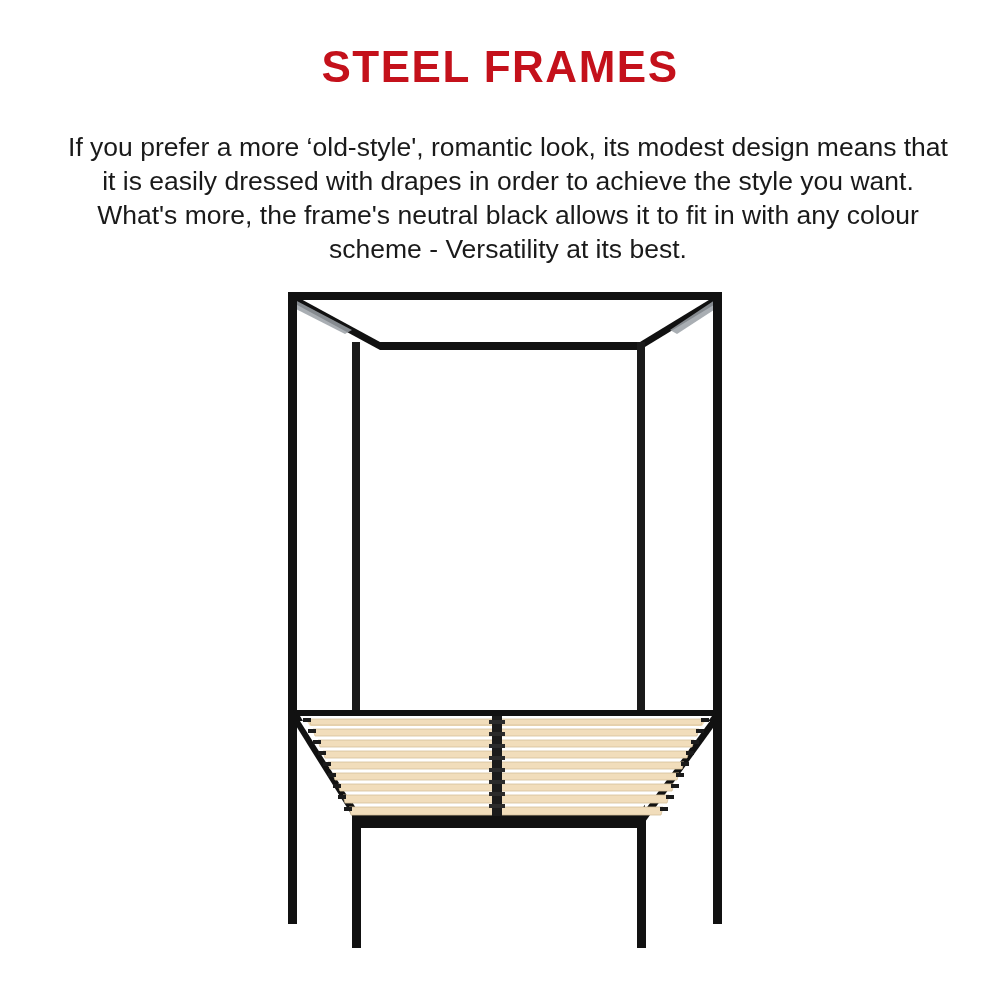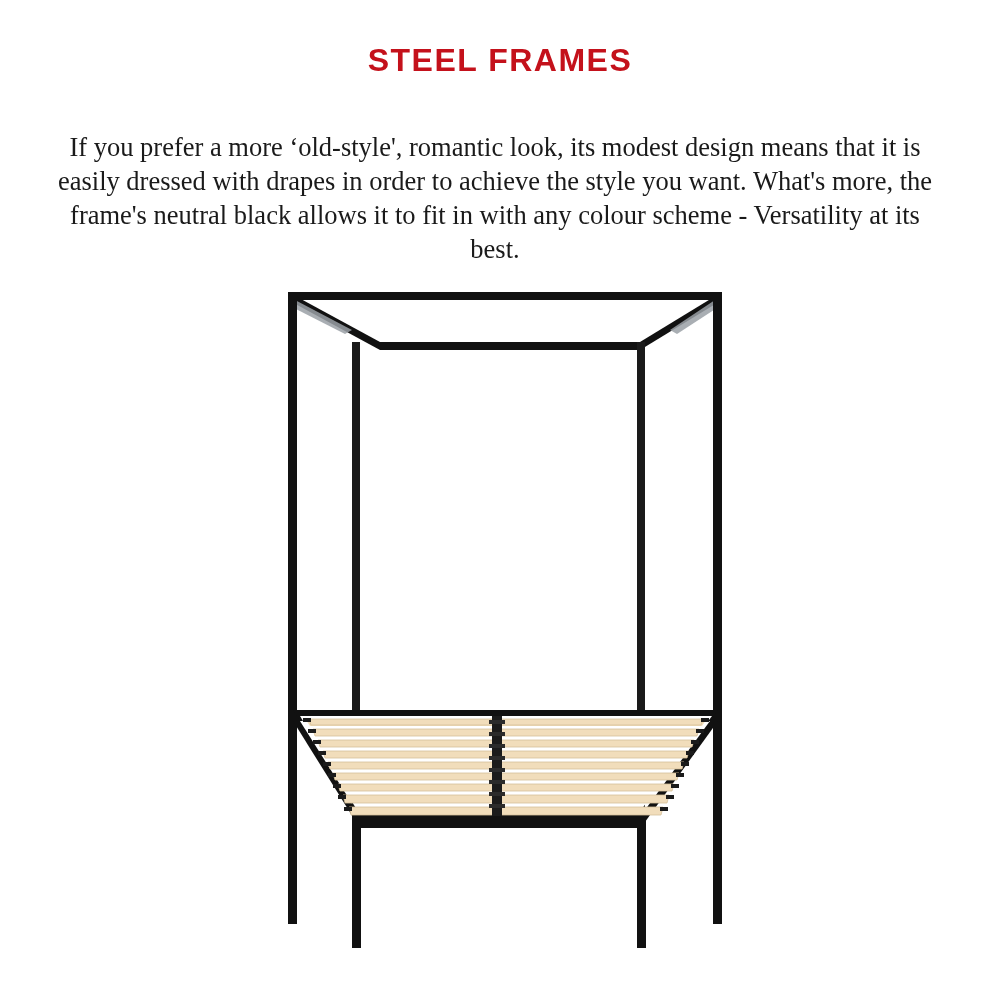--- a/index.html
+++ b/index.html
@@ -19,36 +19,36 @@
     height: 1000px;
     background: #ffffff;
     box-sizing: border-box;
   }
   .headline {
     position: absolute;
     top: 42px;
     left: 0;
     width: 1000px;
     text-align: center;
-    font-size: 32px;
+    font-size: 44px;
     font-weight: bold;
     letter-spacing: 1.5px;
     color: #c4111b;
     font-family: "Liberation Sans", sans-serif;
   }
   .bodycopy {
     position: absolute;
     top: 130px;
-    left: 50px;
+    left: 63px;
     width: 890px;
     text-align: center;
     font-size: 26.5px;
     line-height: 34px;
     color: #1a1a1a;
-    font-family: Liberation Serif, serif;
+    font-family: Liberation Sans, sans-serif;
   }
   .bodycopy p {
     margin: 0;
   }
 
   
   .product {
     position: absolute;
     left: 0;
     top: 280px;

